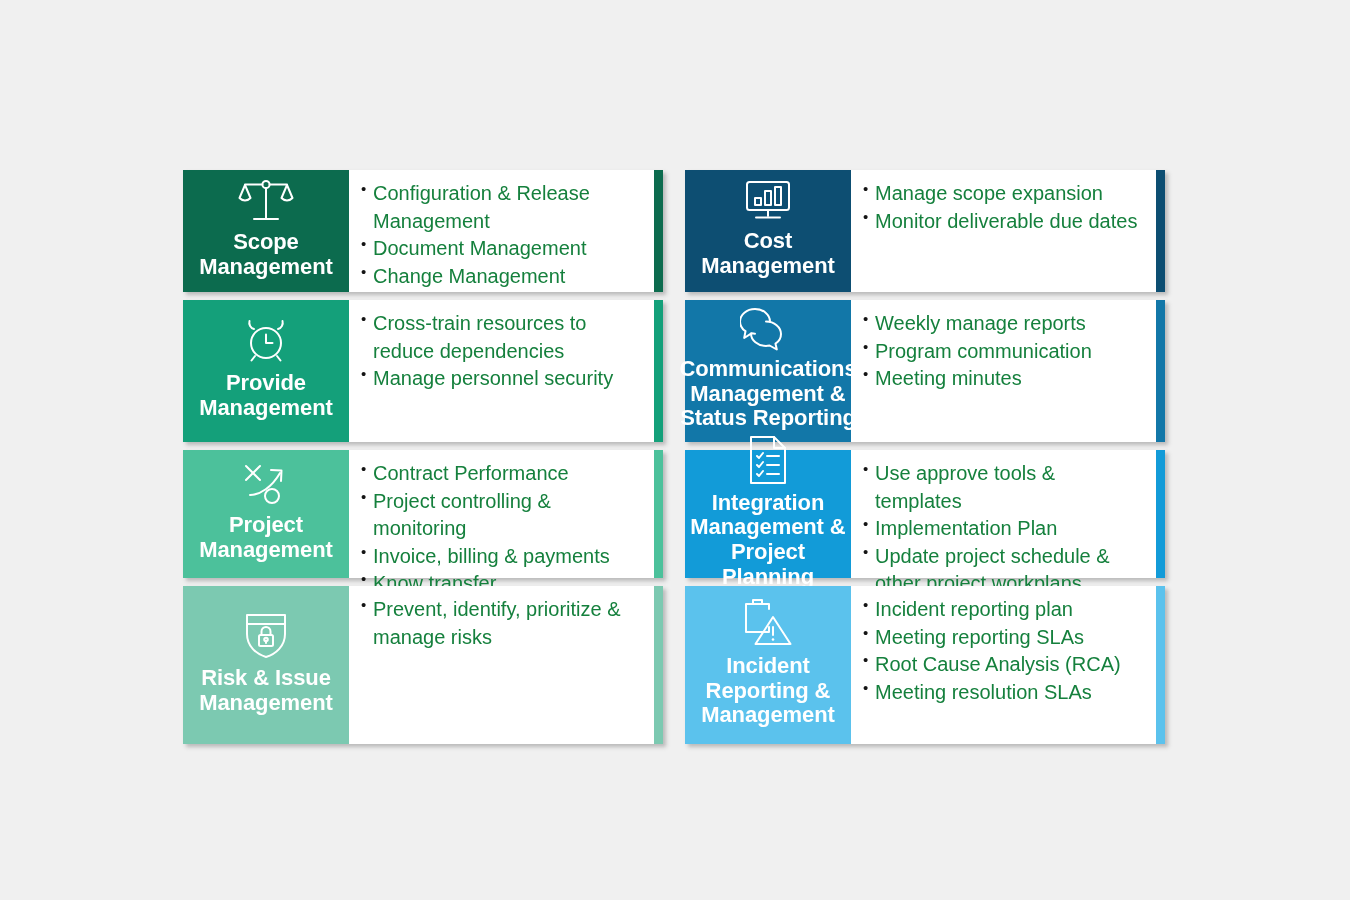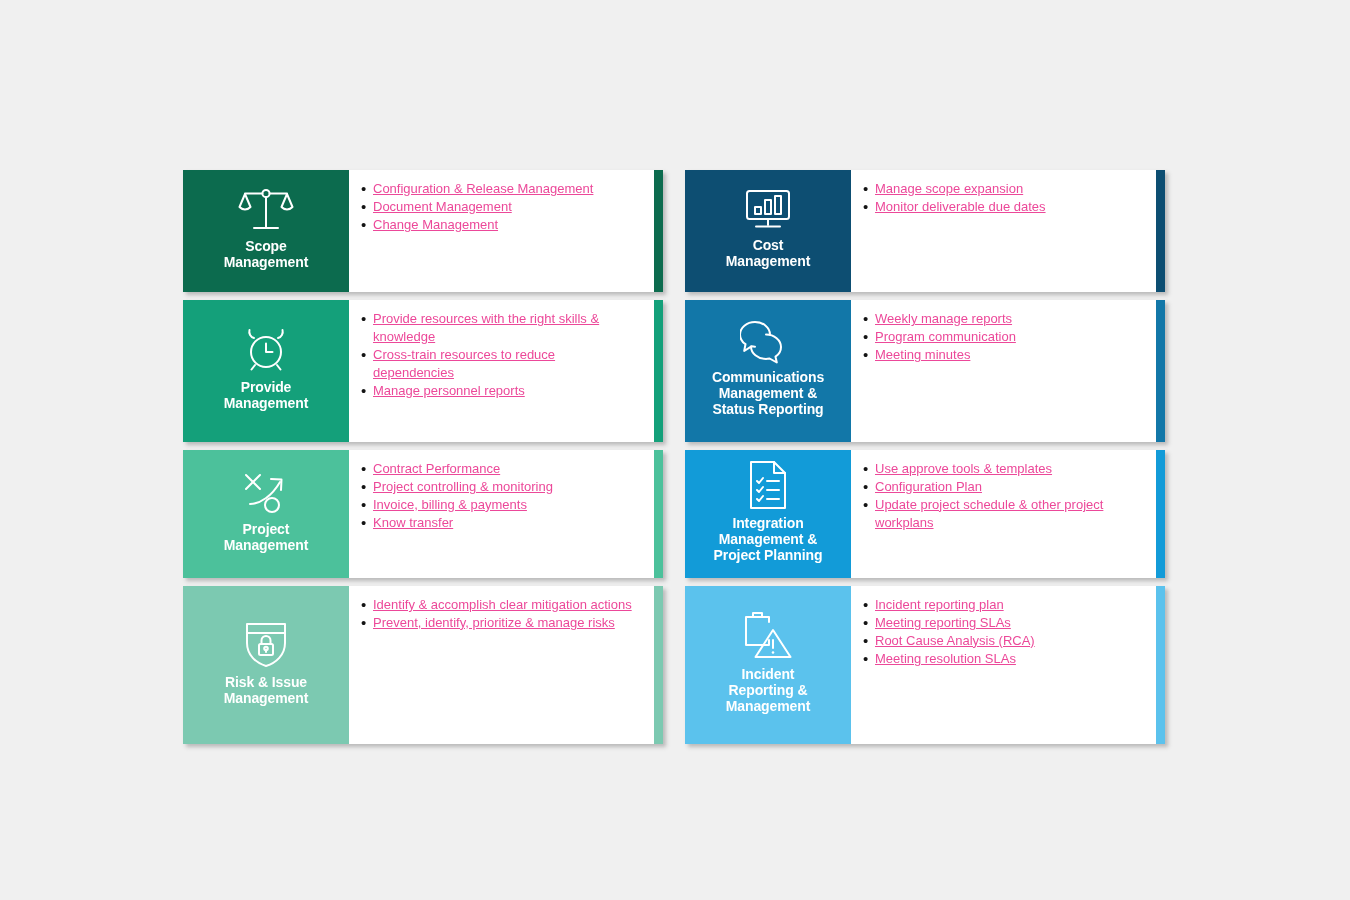--- a/index.html
+++ b/index.html
@@ -63,21 +63,21 @@
   .card-icon {
     display: block;
     margin-bottom: 6px;
     line-height: 0;
   }
   .card-icon svg {
     display: block;
   }
 
   .card-title {
-    font-size: 14px;
+    font-size: 22px;
     font-weight: bold;
     line-height: 1.12;
     text-align: center;
     letter-spacing: -0.1px;
     white-space: pre-line;
   }
 
   .card-right {
     flex: 1 1 auto;
     background: #ffffff;
@@ -92,25 +92,24 @@
   }
 
   ul.bullets {
     list-style: none;
     margin: 0;
     padding: 0;
   }
   ul.bullets li {
     position: relative;
     padding-left: 12px;
-    font-size: 13px;
+    font-size: 20px;
     line-height: 1.38;
-    color: #ec4899;
+    color: #15803d;
     margin-bottom: 0px;
-    text-decoration: underline;
   }
   ul.bullets li.bulleted::before {
     content: "\2022";
     position: absolute;
     left: 0;
     top: -1px;
     font-size: 15px;
     color: #141414;
   }
   ul.bullets li.cont {
@@ -162,23 +161,22 @@
       <polyline points="25,17.5 25,26 31.5,26"></polyline>
       <line x1="14" y1="39" x2="10.5" y2="43.5"></line>
       <line x1="36" y1="39" x2="39.5" y2="43.5"></line>
     </svg>
           </span>
           <div class="card-title">Provide
 Management</div>
         </div>
         <div class="card-right">
           <ul class="bullets">
-            <li class="bulleted">Provide resources with the right skills &amp; knowledge</li>
             <li class="bulleted">Cross-train resources to reduce dependencies</li>
-            <li class="bulleted">Manage personnel reports</li>
+            <li class="bulleted">Manage personnel security</li>
           </ul>
         </div>
       </div>
       <div class="card row-h3" style="background: rgb(76, 193, 155);">
         <div class="card-left">
           <span class="card-icon">
     <svg width="52" height="46" viewBox="0 0 52 46" fill="none" stroke="#ffffff" stroke-width="2" stroke-linecap="round" stroke-linejoin="round">
       <line x1="6" y1="5" x2="20" y2="19"></line>
       <line x1="20" y1="5" x2="6" y2="19"></line>
       <circle cx="32" cy="35" r="7"></circle>
@@ -208,21 +206,20 @@
       <path d="M18.5 25 V21.5 A4.5 4.5 0 0 1 27.5 21.5 V25"></path>
       <circle cx="23" cy="29.5" r="1.8"></circle>
       <line x1="23" y1="30.5" x2="23" y2="33"></line>
     </svg>
           </span>
           <div class="card-title">Risk &amp; Issue
 Management</div>
         </div>
         <div class="card-right">
           <ul class="bullets">
-            <li class="bulleted">Identify &amp; accomplish clear mitigation actions</li>
             <li class="bulleted">Prevent, identify, prioritize &amp; manage risks</li>
           </ul>
         </div>
       </div>
     </div>
     <div class="column">
       <div class="card row-h1" style="background: rgb(13, 78, 114);">
         <div class="card-left">
           <span class="card-icon">
     <svg width="50" height="44" viewBox="0 0 50 44" fill="none" stroke="#ffffff" stroke-width="2" stroke-linecap="round" stroke-linejoin="round">
@@ -278,21 +275,21 @@
       <line x1="20" y1="39" x2="32" y2="39"></line>
     </svg>
           </span>
           <div class="card-title">Integration
 Management &amp;
 Project Planning</div>
         </div>
         <div class="card-right">
           <ul class="bullets">
             <li class="bulleted">Use approve tools &amp; templates</li>
-            <li class="bulleted">Configuration Plan</li>
+            <li class="bulleted">Implementation Plan</li>
             <li class="bulleted">Update project schedule &amp; other project workplans</li>
           </ul>
         </div>
       </div>
       <div class="card row-h4" style="background: rgb(91, 194, 237);">
         <div class="card-left">
           <span class="card-icon">
     <svg width="52" height="50" viewBox="0 0 52 50" fill="none" stroke="#ffffff" stroke-width="2" stroke-linecap="round" stroke-linejoin="round">
       <path d="M27 29 V34 H4 V6 H27 V11"></path>
       <path d="M11 6 V2 H20 V6"></path>

